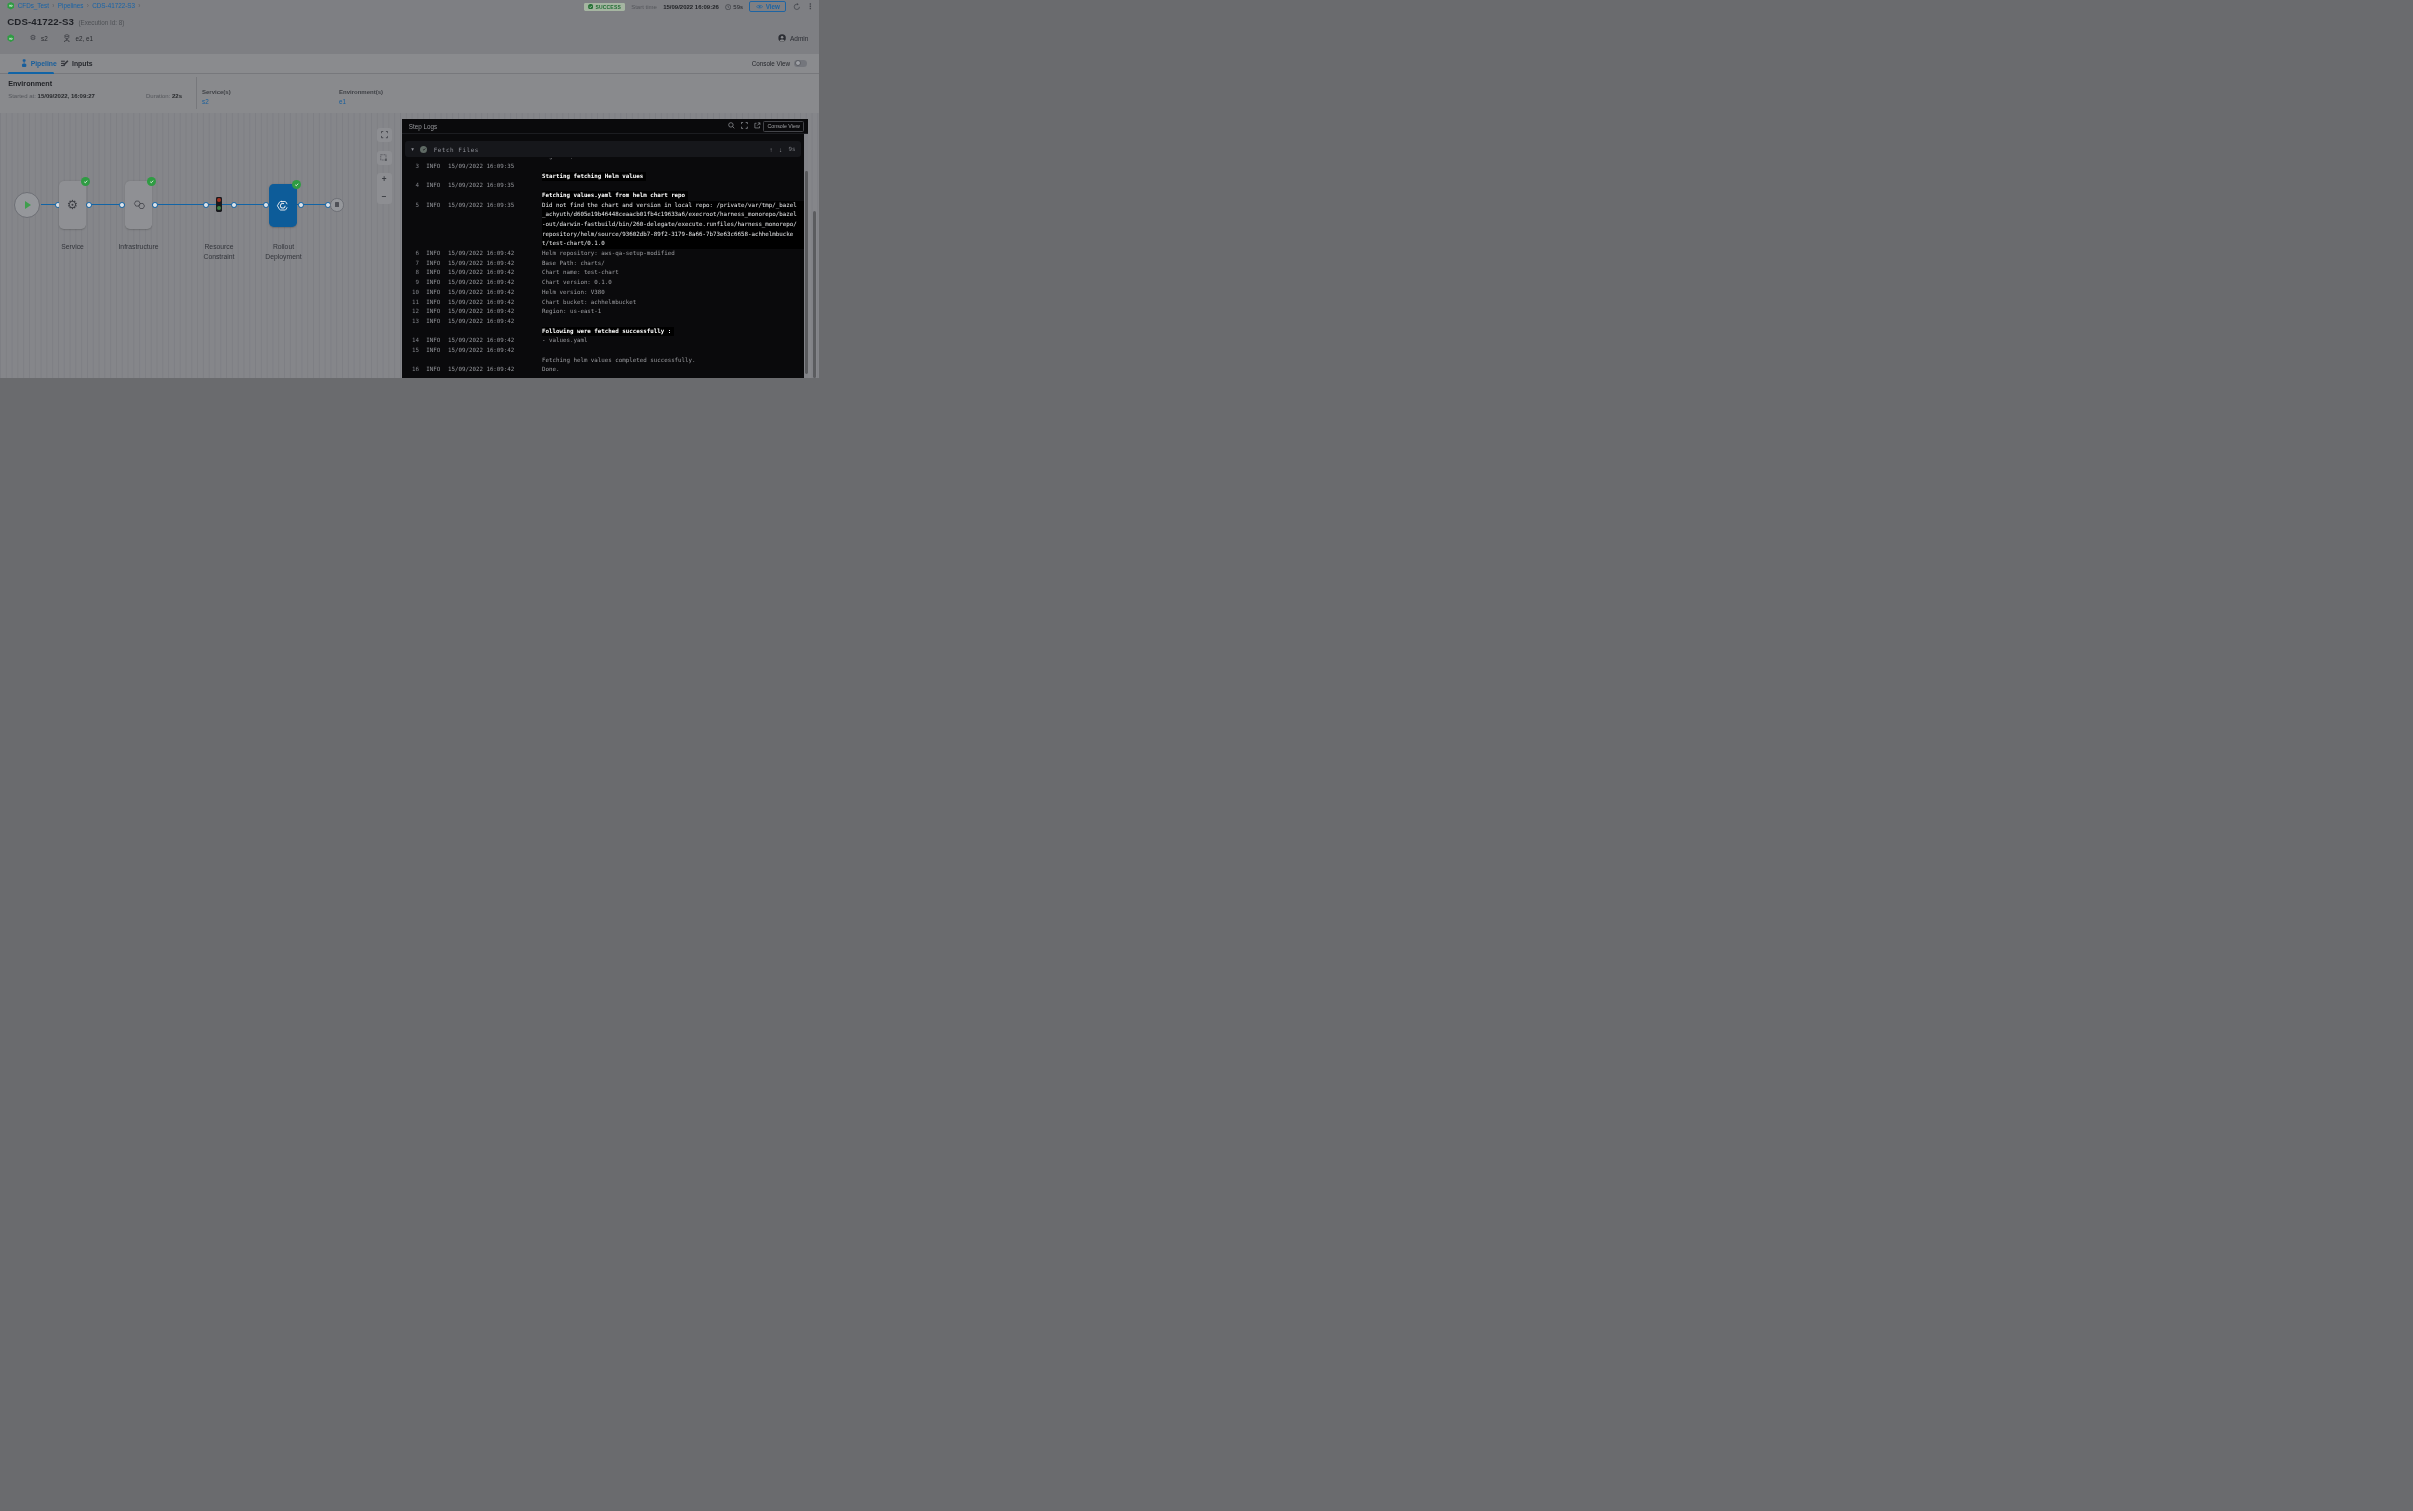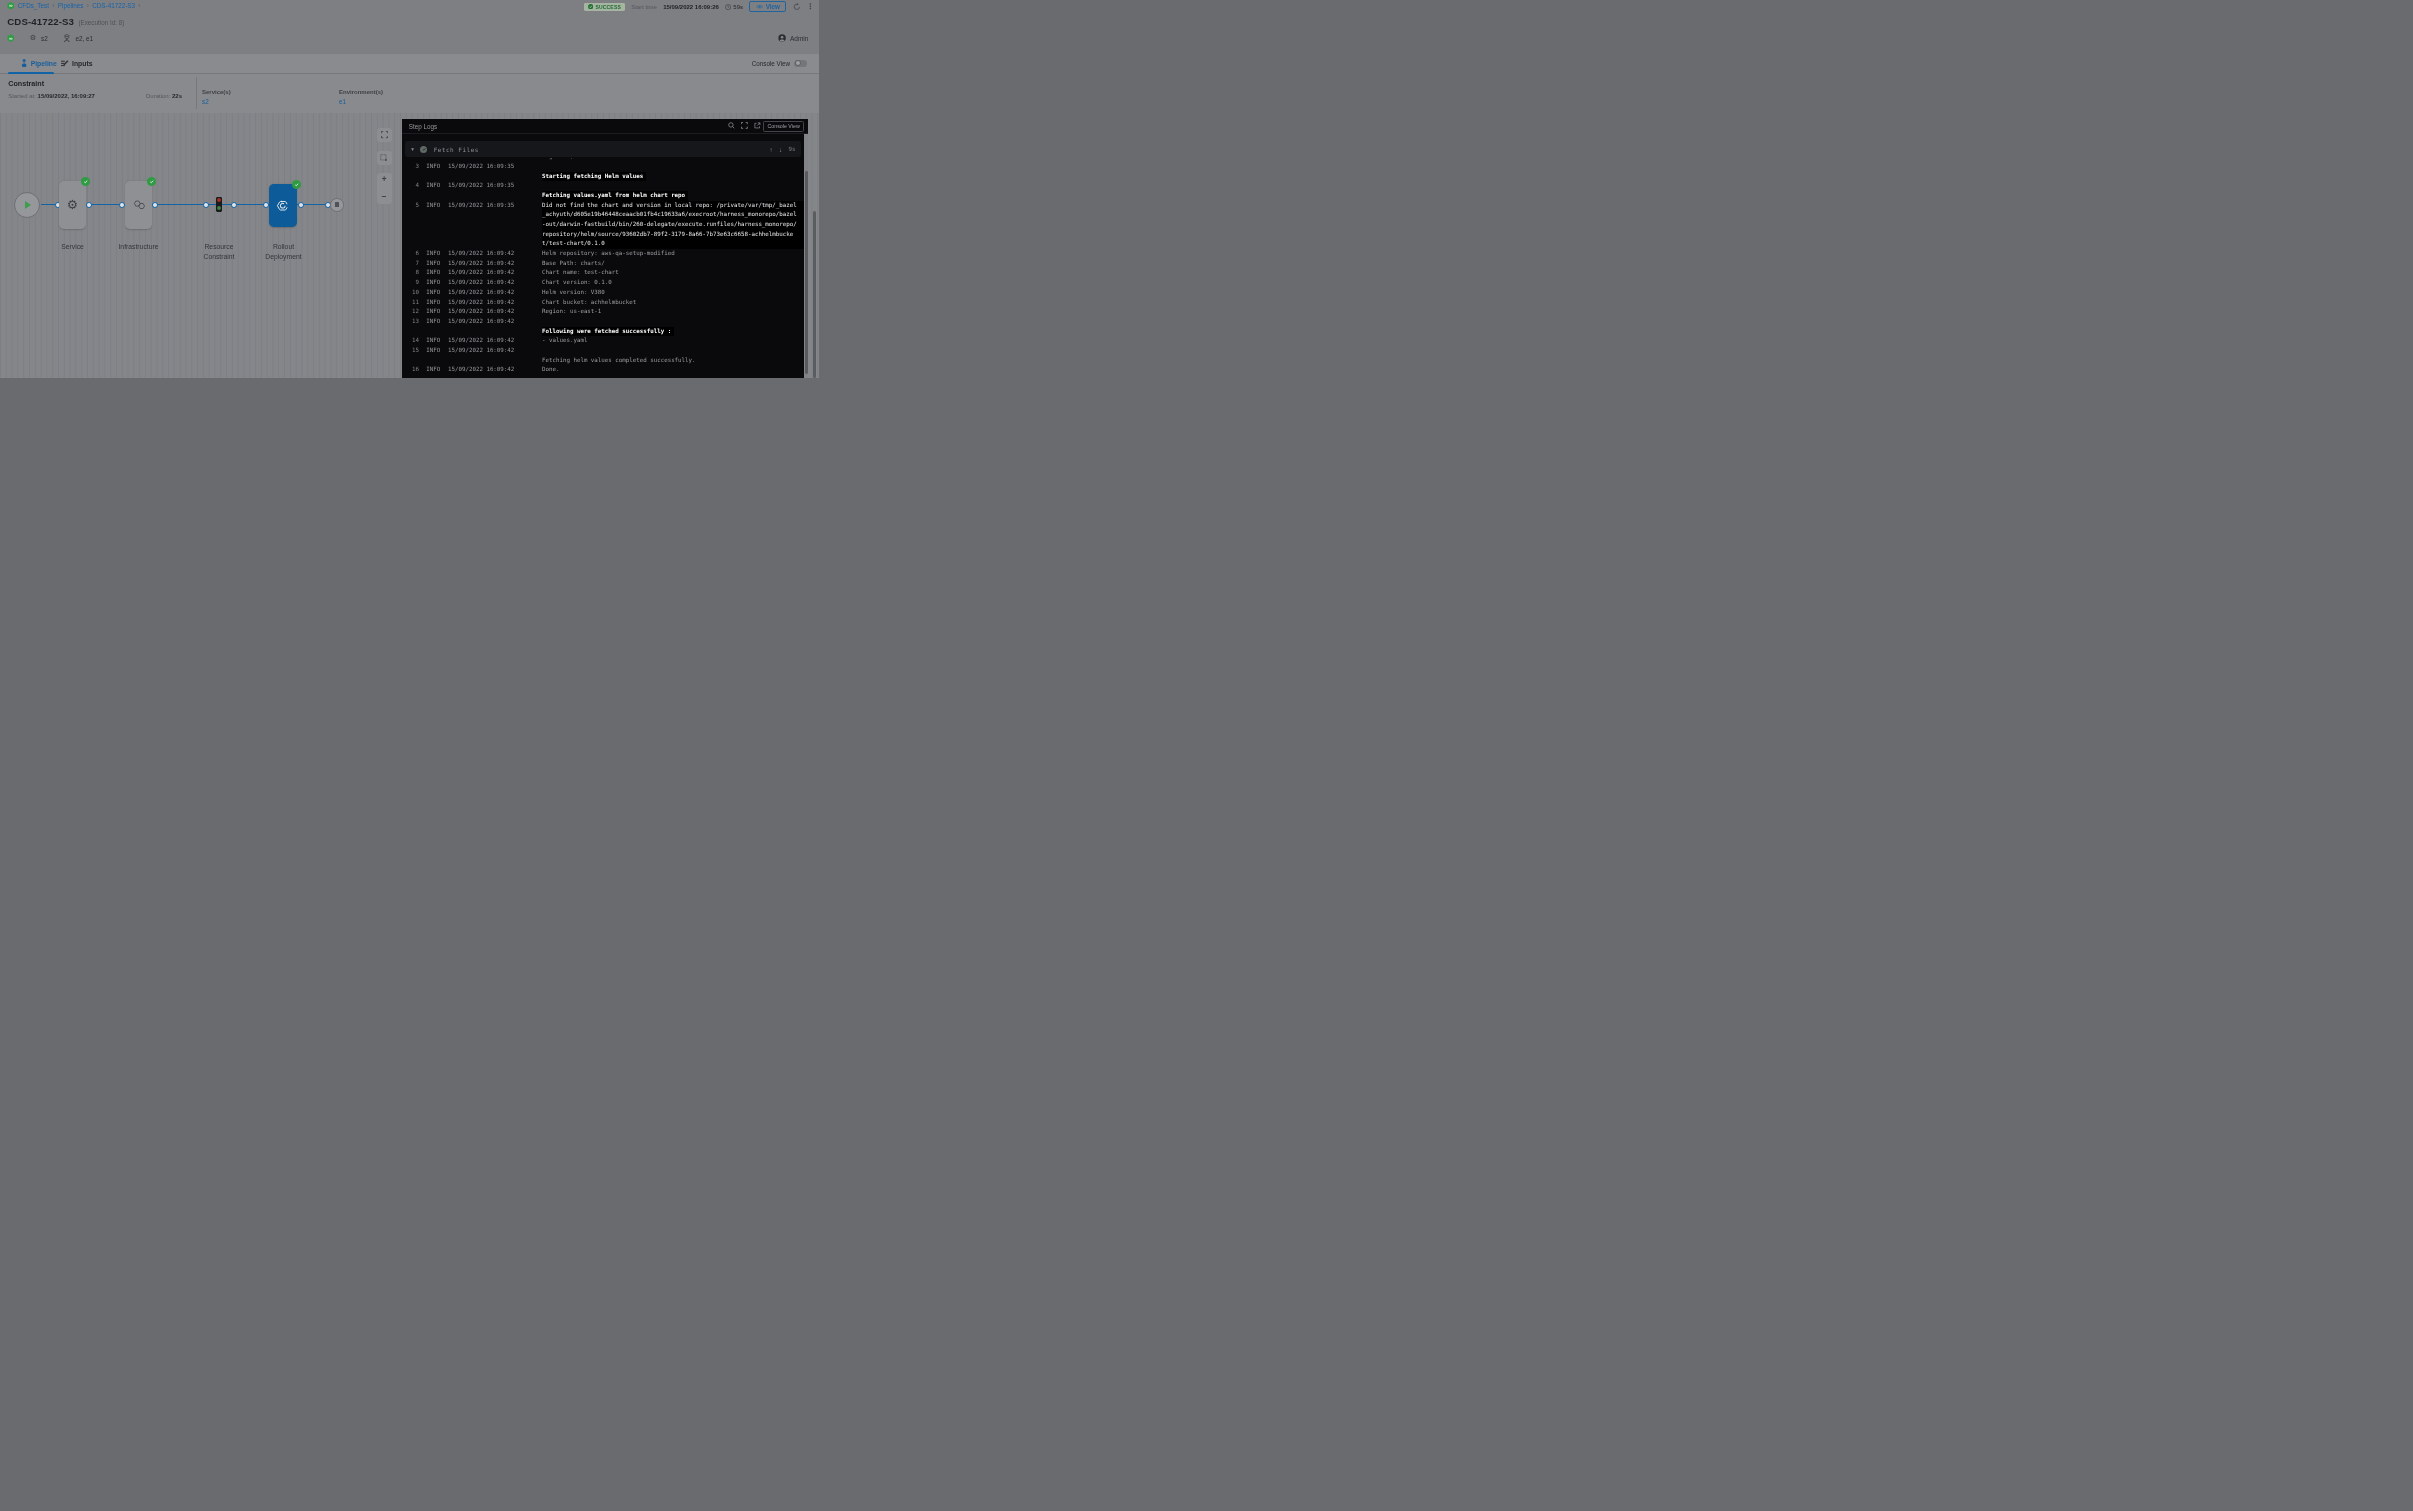--- a/index.html
+++ b/index.html
@@ -222,21 +222,21 @@
     <div class="tab-underline"></div>
     <div class="console-toggle-wrap">
       <span>Console View</span>
       <span class="toggle">
           <span class="knob"></span>
         </span>
     </div>
   </div>
 
   <div class="stage-strip">
-    <div class="stage-title">Constraint</div>
+    <div class="stage-title">Environment</div>
     <div class="stage-sub">
       <span>Started at:</span> <b>15/09/2022, 16:09:27</b>
     </div>
     <div class="stage-duration">
       <span>Duration:</span> <b style="color:#26282b;">22s</b>
     </div>
     <div class="stage-divider"></div>
     <div class="stage-col" style="left:202px;">
       <div class="lbl">Service(s)</div>
       <div class="val">s2</div>

